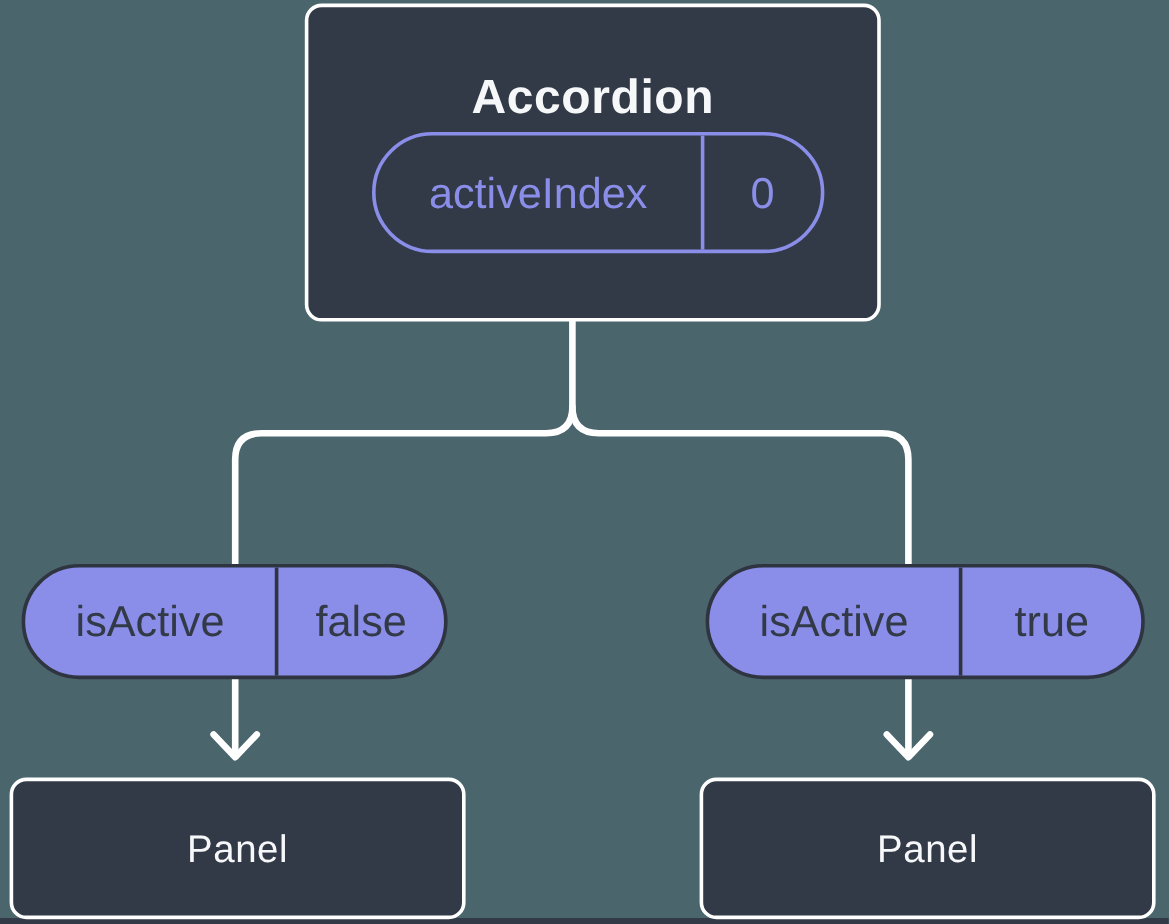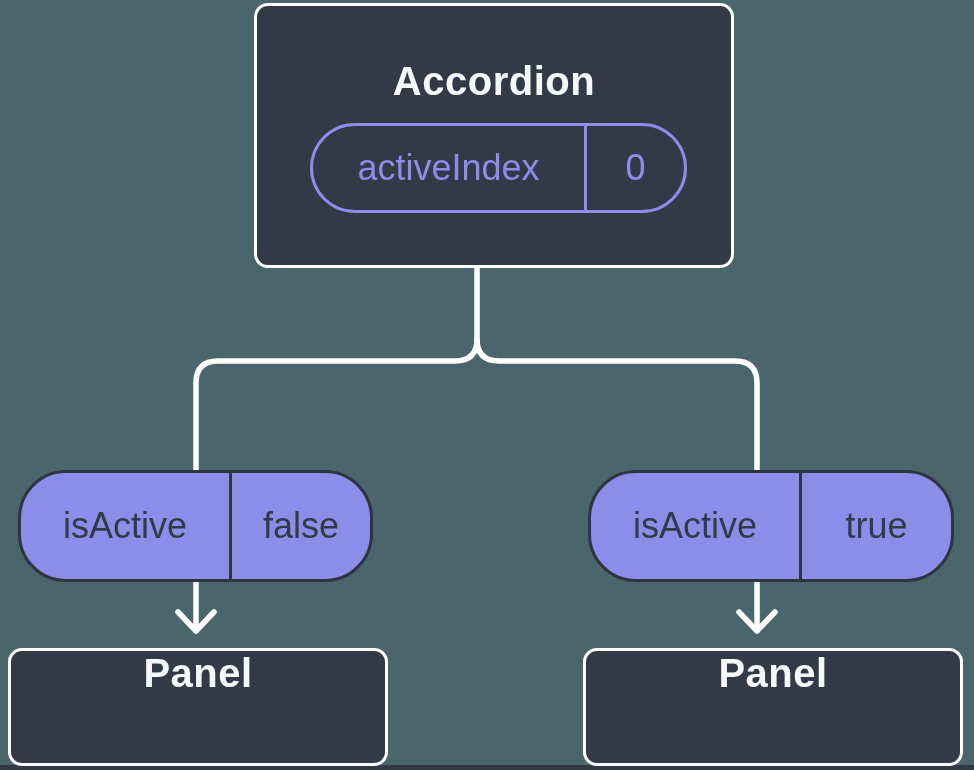--- a/index.html
+++ b/index.html
@@ -57,57 +57,58 @@
     font-size: 36px;
   }
   .pill-seg {
     display: flex;
     align-items: center;
     justify-content: center;
     box-sizing: border-box;
   }
   
   #root-prop-pill {
-    left: 53px; top: 117px;
-    width: 377px; height: 90px;
+    left: 53px; top: 104px;
+    width: 377px; height: 101px;
     border: 3px solid var(--accent-purple, #8a8ee9);
     border-radius: 53px;
     color: var(--accent-purple, #8a8ee9);
     background: transparent;
   }
   #root-prop-pill .pill-seg-name {
     width: 274px;
     border-right: 3px solid var(--accent-purple, #8a8ee9);
   }
   #root-prop-pill .pill-seg-value { flex: 1; }
   
   .pill-filled {
     background: var(--accent-purple, #8a8ee9);
     border: 3px solid var(--pill-border, #2f3540);
     border-radius: 48px;
     color: var(--pill-text-dark, #333a47);
-    height: 112px;
+    height: 96px;
     top: 470px;
   }
   .pill-filled .pill-seg-name {
     width: 211px;
     border-right: 3px solid var(--pill-border, #2f3540);
   }
   .pill-filled .pill-seg-value { flex: 1; }
   #branch-pill-left  { left: 18px;  width: 355px; }
   #branch-pill-right { left: 588px; width: 366px; }
   
   .panel-node {
     top: 648px;
     width: 380px;
     height: 118px;
     display: flex;
+    align-items: center;
     justify-content: center;
-    font-size: 40px;
-    font-weight: 700;
+    font-size: 32px;
+    font-weight: 400;
     letter-spacing: 0.5px;
     color: var(--title-text, #f6f7f9);
   }
   #panel-node-left  { left: 8px; }
   #panel-node-right { left: 583px; }
   
   #bottom-strip {
     position: absolute;
     left: 0; top: 765px;
     width: 974px; height: 5px;

